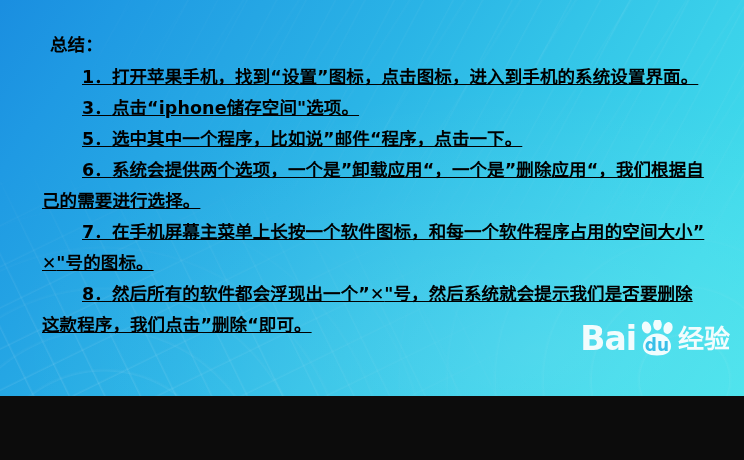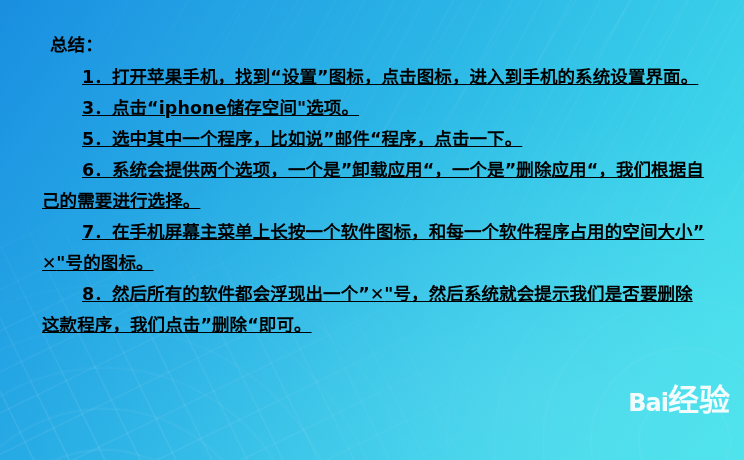--- a/index.html
+++ b/index.html
@@ -4,21 +4,21 @@
 <title>summary-slide</title>
 <style>
   html, body {
     margin: 0;
     padding: 0;
     background: #0c0c0c;
   }
   #slide {
     position: relative;
     width: 744px;
-    height: 460px;
+    height: 396px;
     overflow: hidden;
     font-family: "DejaVu Sans", "Liberation Sans", sans-serif;
     background:
       linear-gradient(125deg,
         #1a8ee0 0%,
         #1f9ae3 12%,
         #25a6e4 26%,
         #2ab4e6 42%,
         #33c4e8 58%,
         #3ad0ea 72%,
@@ -139,37 +139,37 @@
     pointer-events: auto;
   }
   .wm-logo {
     display: flex;
     align-items: flex-end;
     justify-content: flex-end;
     height: 38px;
   }
   .wm-bai {
     font-family: "DejaVu Sans", "Liberation Sans", sans-serif;
-    font-size: 24px;
+    font-size: 33px;
     font-weight: bold;
     color: #ffffff;
     letter-spacing: -1px;
     line-height: 34px;
     opacity: 0.93;
   }
   .wm-paw {
     position: relative;
     width: 40px;
     height: 36px;
     margin: 0 1px 0 1px;
   }
   .wm-paw svg { display: block; }
   .wm-jy {
-    font-family: Liberation Mono, monospace;
-    font-size: 31px;
+    font-family: Liberation Sans, sans-serif;
+    font-size: 26px;
     font-weight: bold;
     color: #ffffff;
     line-height: 34px;
     letter-spacing: 0px;
     opacity: 0.93;
     margin-top: 20px;
   }
   .wm-url {
     margin-top: 2px;
     font-family: "DejaVu Sans", "Liberation Sans", sans-serif;
@@ -210,17 +210,26 @@
       <li><span class="num">7．</span><span>在手机屏幕主菜单上长按一个软件图标，和每一个软件程序占用的空间大小”</span><span class="xmark">✕</span><span>"号的图标。</span></li>
 
       <li><span class="num">8．</span><span>然后所有的软件都会浮现出一个”</span><span class="xmark">✕</span><span>"号，然后系统就会提示我们是否要删除这款程序，我们点击”删除“即可。</span></li>
 
     </ol>
   </div>
 
   <div id="watermark">
     <div class="wm-logo">
       <span class="wm-bai">Bai</span>
+      <span class="wm-paw">
+        <svg viewBox="0 0 40 36" width="40" height="36" aria-hidden="true">
+          <ellipse cx="9.5" cy="7.5" rx="4.6" ry="6.2" fill="#ffffff" opacity="0.92" transform="rotate(-16 9.5 7.5)"></ellipse>
+          <ellipse cx="20.5" cy="4.6" rx="4.3" ry="5.8" fill="#ffffff" opacity="0.92"></ellipse>
+          <ellipse cx="31.0" cy="8.0" rx="4.5" ry="6.0" fill="#ffffff" opacity="0.92" transform="rotate(16 31 8)"></ellipse>
+          <path d="M20 13.5 C27.5 13.5 34 19.5 34 26.2 C34 32.4 28.6 35.4 20 35.4 C11.4 35.4 6 32.4 6 26.2 C6 19.5 12.5 13.5 20 13.5 Z" fill="#ffffff" opacity="0.92"></path>
+          <text x="20" y="31" text-anchor="middle" font-family="DejaVu Sans, sans-serif" font-size="17" font-weight="bold" fill="#38bfe8">du</text>
+        </svg>
+      </span>
       <span class="wm-jy">经验</span>
     </div>
   </div>
 
 </div>
 
 </body></html>

